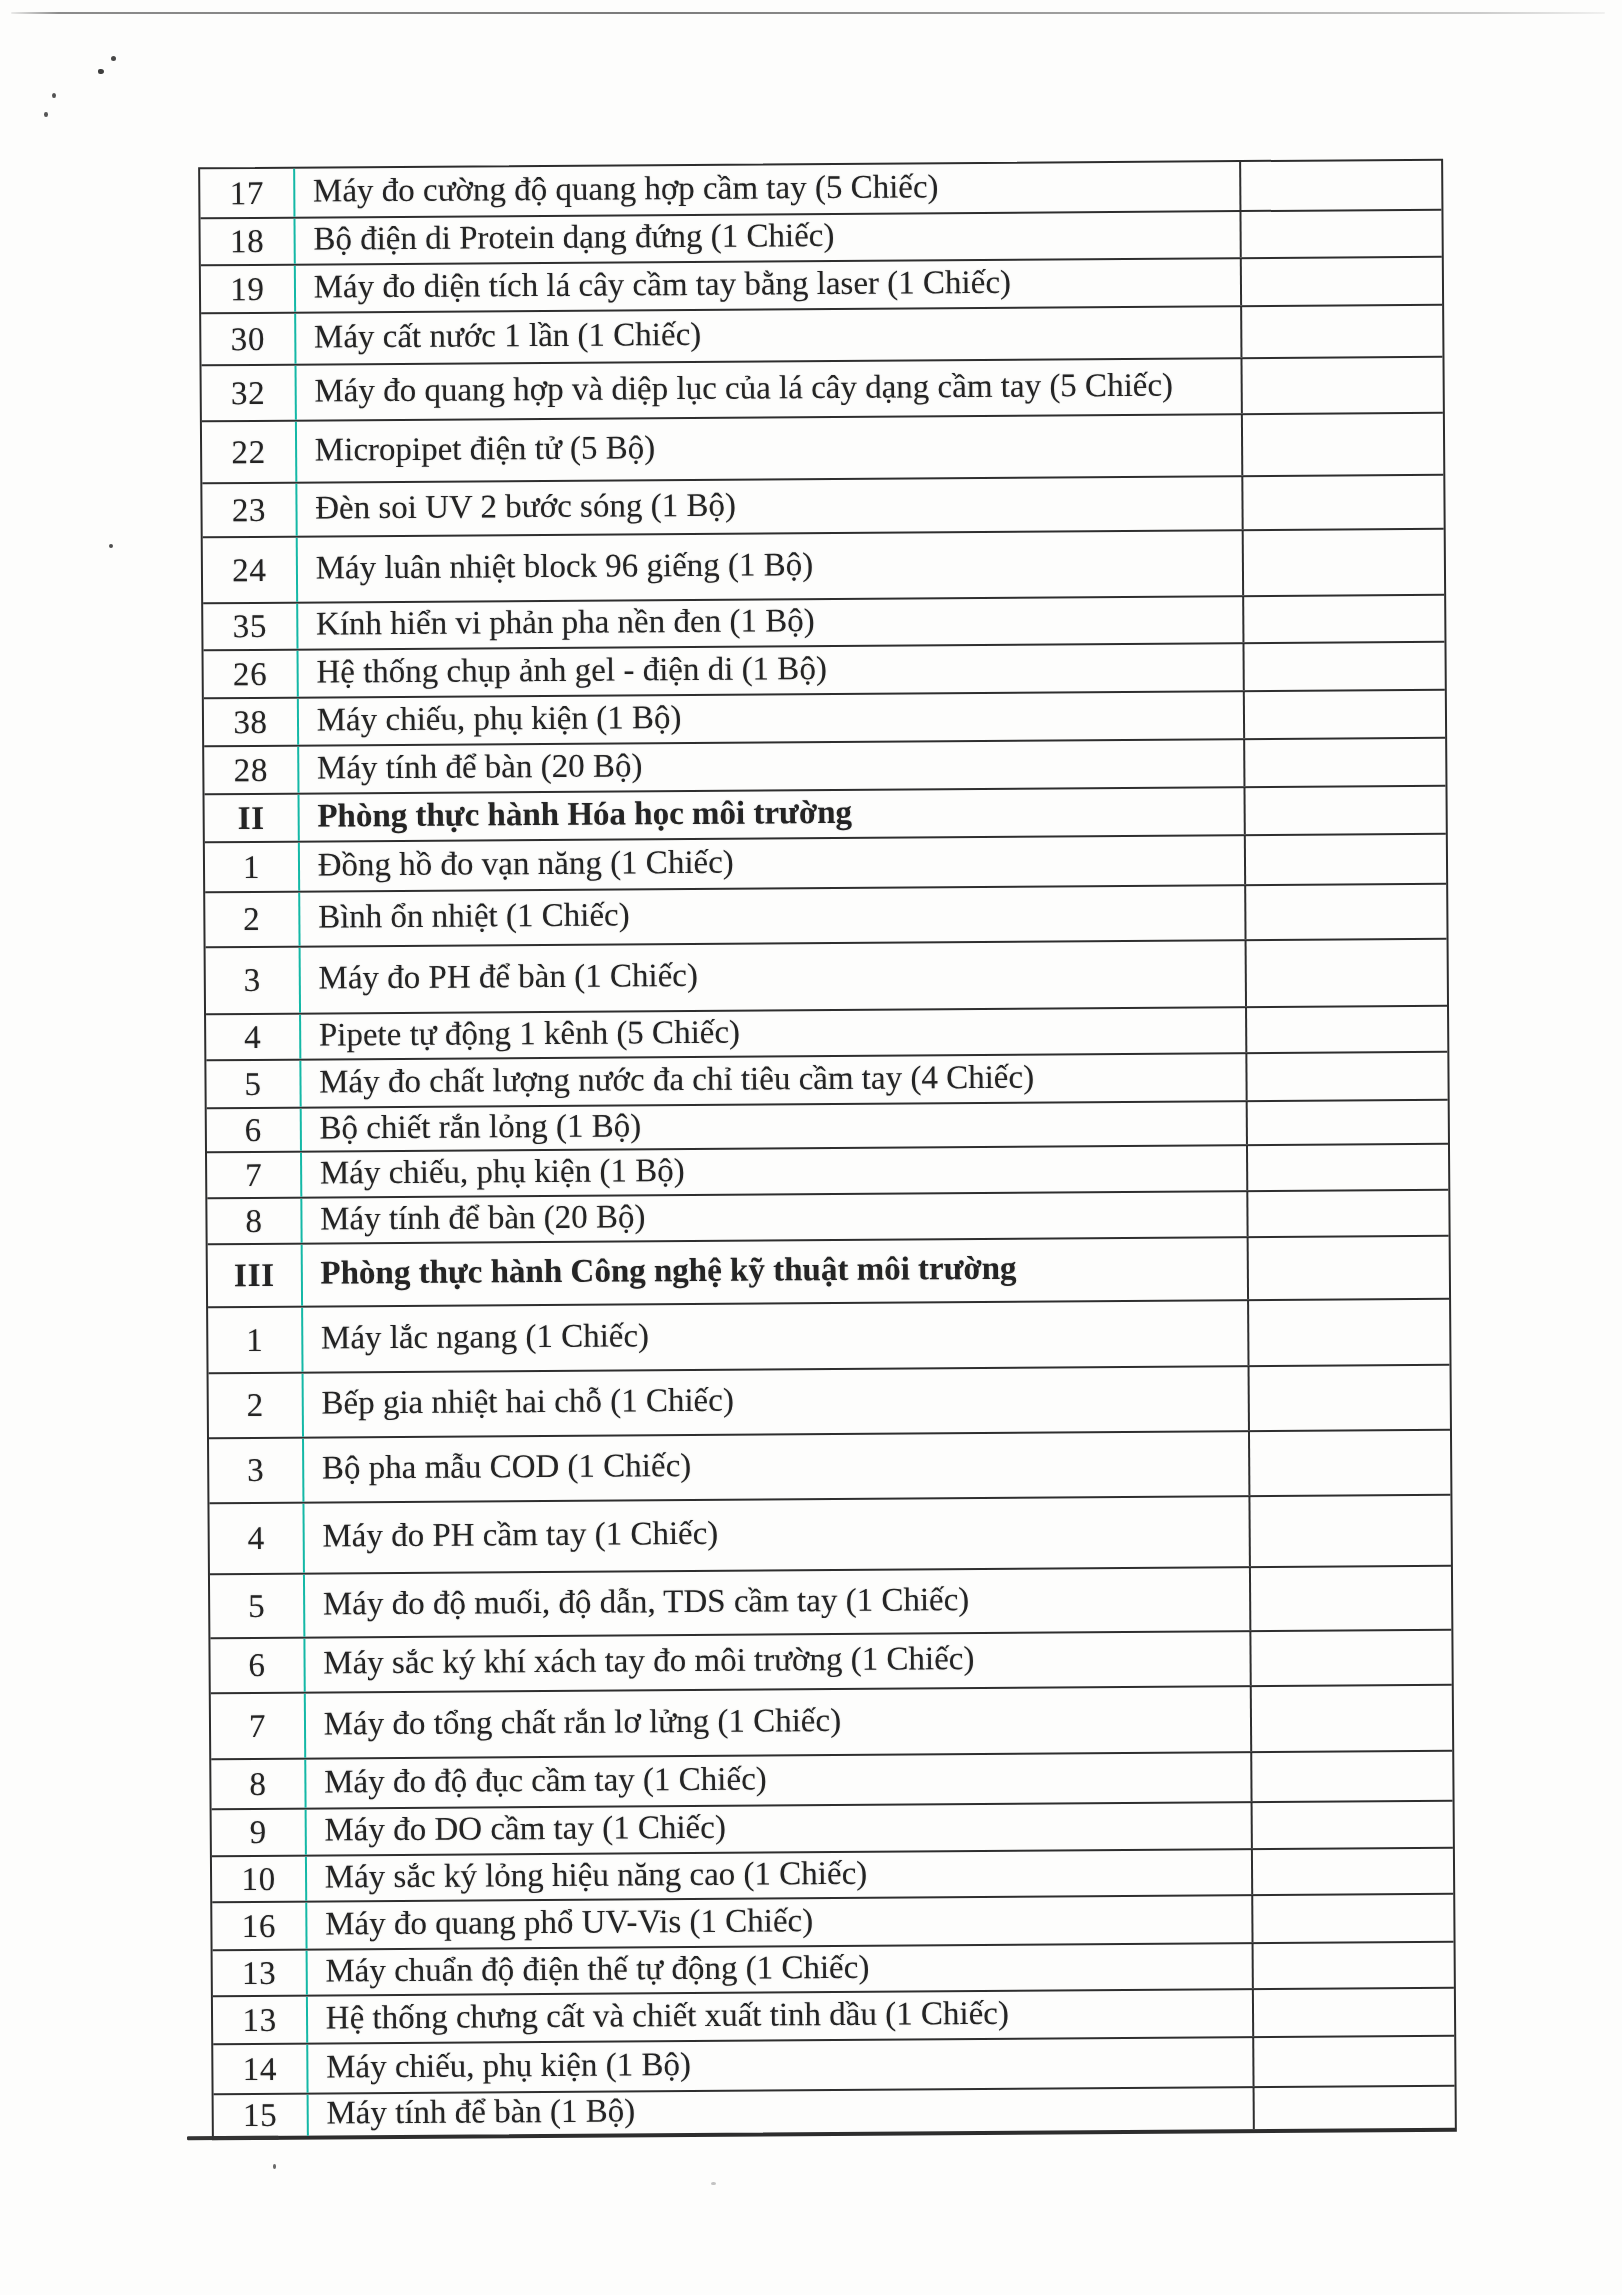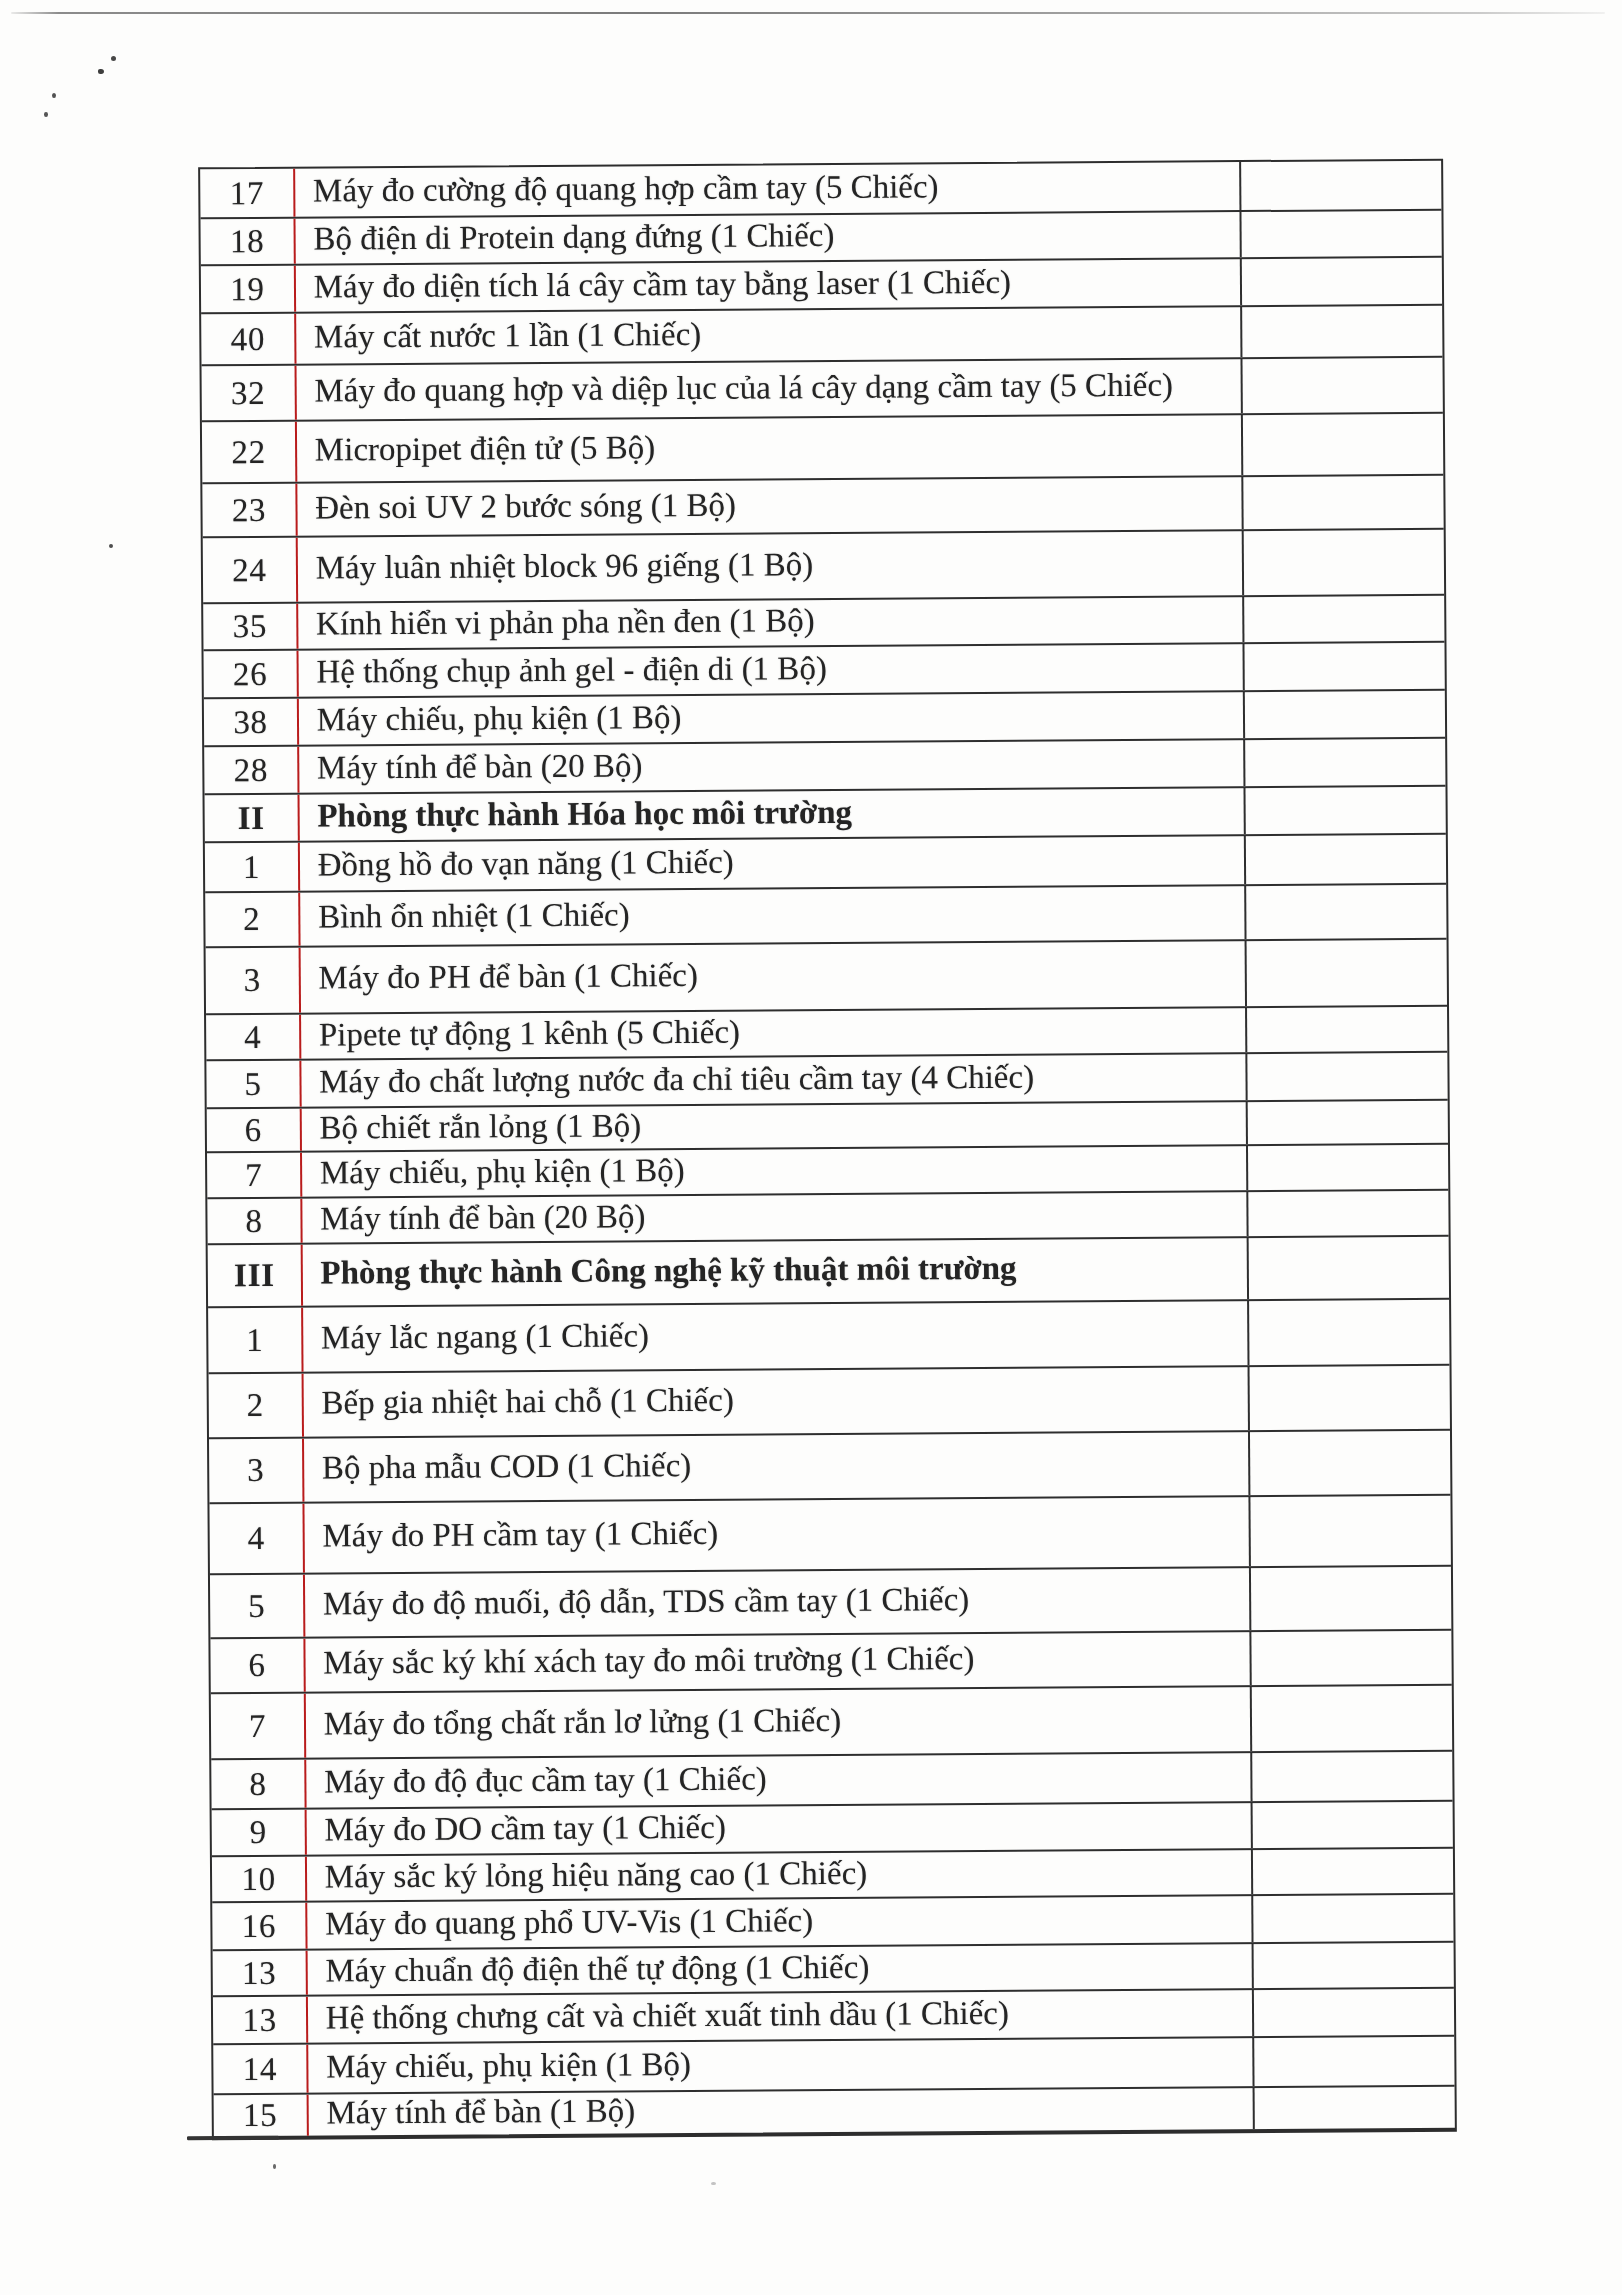--- a/index.html
+++ b/index.html
@@ -40,21 +40,21 @@
     border:2px solid #2d2d2d;
     border-bottom-width:4.6px;
     transform:rotate(-0.4deg);
     background:transparent;
     text-shadow:0 0 1.3px rgba(45,45,45,0.35);
   }
   .row{display:flex;border-top:2px solid #2e2e2e;box-sizing:content-box;}
   .row:first-child{border-top:none;}
   .cell{box-sizing:border-box;}
   .cell-no{
-    flex:0 0 95px;border-right:2px solid #b91c1c;
+    flex:0 0 95px;border-right:2px solid #14b8a6;
     display:flex;align-items:center;justify-content:center;
     font-size:33px;letter-spacing:0.7px;
   }
   .cell-label{
     flex:1 1 auto;border-right:2px solid #2e2e2e;
     display:flex;align-items:center;
     padding:0 15.7px 3.9px 17.7px;
     font-size:33px;white-space:nowrap;overflow:hidden;
   }
   .cell-note{flex:0 0 200px;}
@@ -89,21 +89,21 @@
         <div class="cell cell-no">18</div>
         <div class="cell cell-label">Bộ điện di Protein dạng đứng (1 Chiếc)</div>
         <div class="cell cell-note"></div>
       </div>
       <div class="row" style="height: 46px;">
         <div class="cell cell-no">19</div>
         <div class="cell cell-label">Máy đo diện tích lá cây cầm tay bằng laser (1 Chiếc)</div>
         <div class="cell cell-note"></div>
       </div>
       <div class="row" style="height: 50px;">
-        <div class="cell cell-no">40</div>
+        <div class="cell cell-no">30</div>
         <div class="cell cell-label">Máy cất nước 1 lần (1 Chiếc)</div>
         <div class="cell cell-note"></div>
       </div>
       <div class="row" style="height: 54px;">
         <div class="cell cell-no">32</div>
         <div class="cell cell-label">Máy đo quang hợp và diệp lục của lá cây dạng cầm tay (5 Chiếc)</div>
         <div class="cell cell-note"></div>
       </div>
       <div class="row" style="height: 60px;">
         <div class="cell cell-no">22</div>

